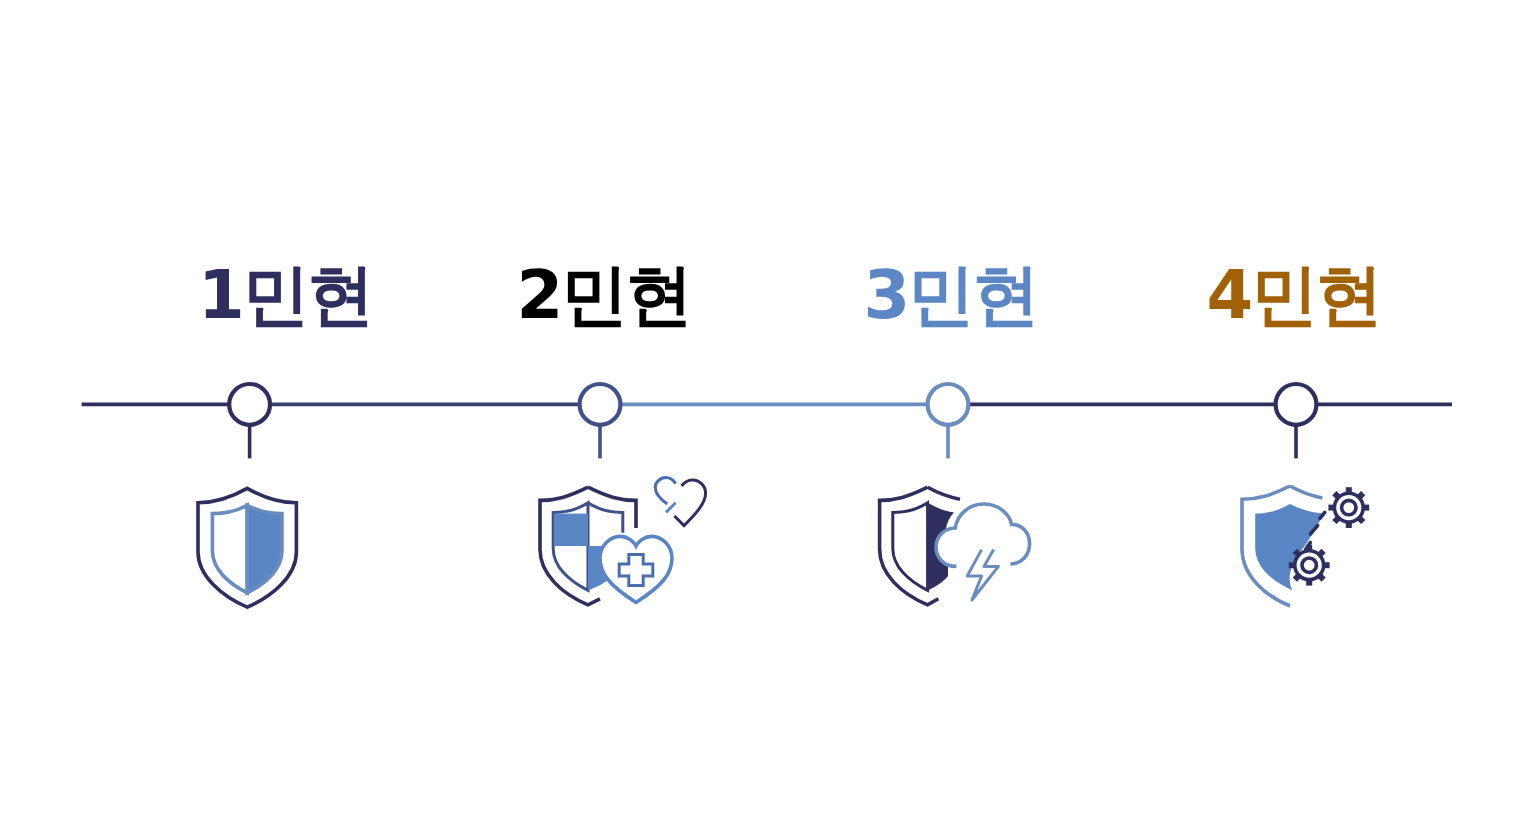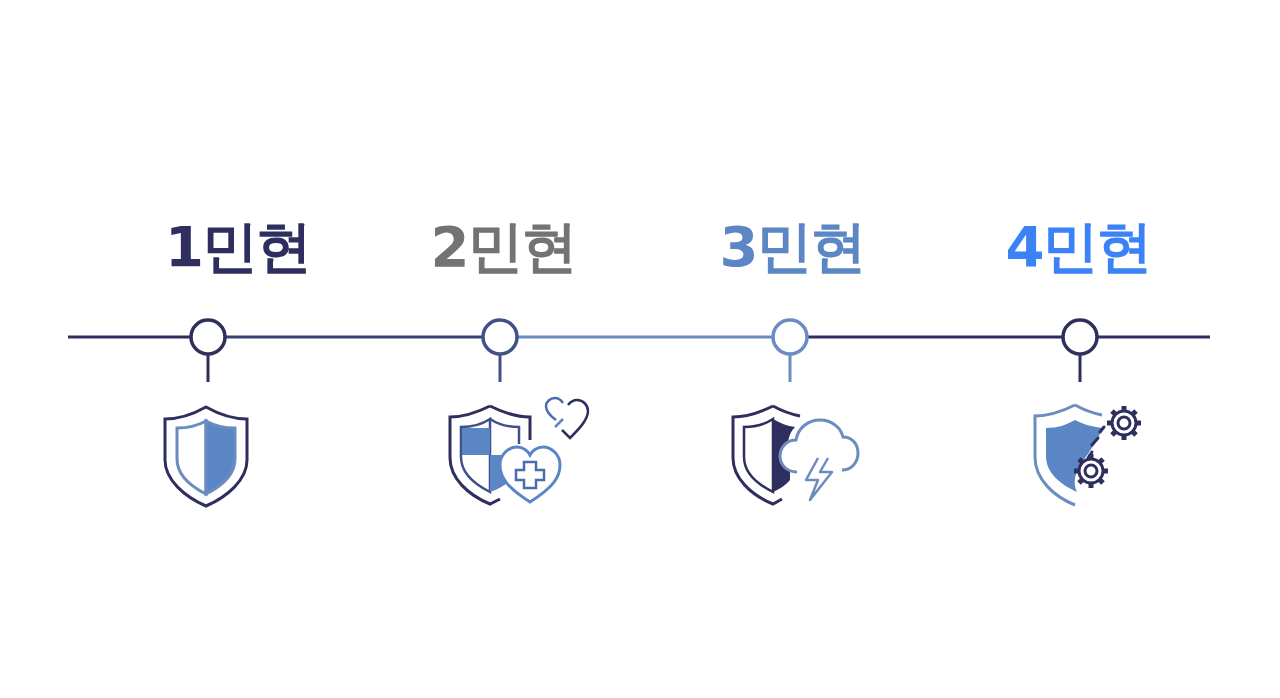--- a/index.html
+++ b/index.html
@@ -4,23 +4,23 @@
 <style>
   html, body { margin:0; padding:0; background:#ffffff; }
   body { width:1280px; height:698px; position:relative; overflow:hidden; font-family:"DejaVu Sans", sans-serif; }
   .label { position:absolute; top:212px; height:70px; font-weight:bold; font-size:56px; line-height:70px; letter-spacing:-2px; text-align:center; width:200px; }
   .timeline { position:absolute; left:0; top:0; width:1280px; height:698px; }
 </style>
 </head>
 <body>
 
 <div class="label" style="left:110px;color:#2E2F5E;text-align:right;">1민현</div>
-<div class="label" style="left:403px;color:#737373;">2민현</div>
+<div class="label" style="left:403px;color:#000000;">2민현</div>
 <div class="label" style="left:692px;color:#5C86C4;text-align:center;">3민현</div>
-<div class="label" style="left:978px;color:#3b82f6;">4민현</div>
+<div class="label" style="left:978px;color:#a16207;">4민현</div>
 
 <svg class="timeline" viewBox="0 0 1280 698" width="1280" height="698">
   <g>
     <line x1="68" y1="337" x2="191" y2="337" stroke="#2E2F5E" stroke-width="3"></line>
     <line x1="225" y1="337" x2="483" y2="337" stroke="#3B4173" stroke-width="3"></line>
     <line x1="517" y1="337" x2="773" y2="337" stroke="#6A8CBF" stroke-width="3"></line>
     <line x1="807" y1="337" x2="1063" y2="337" stroke="#2E2F5E" stroke-width="3"></line>
     <line x1="1097" y1="337" x2="1210" y2="337" stroke="#2E2F5E" stroke-width="3"></line>
   </g>
   <g>

